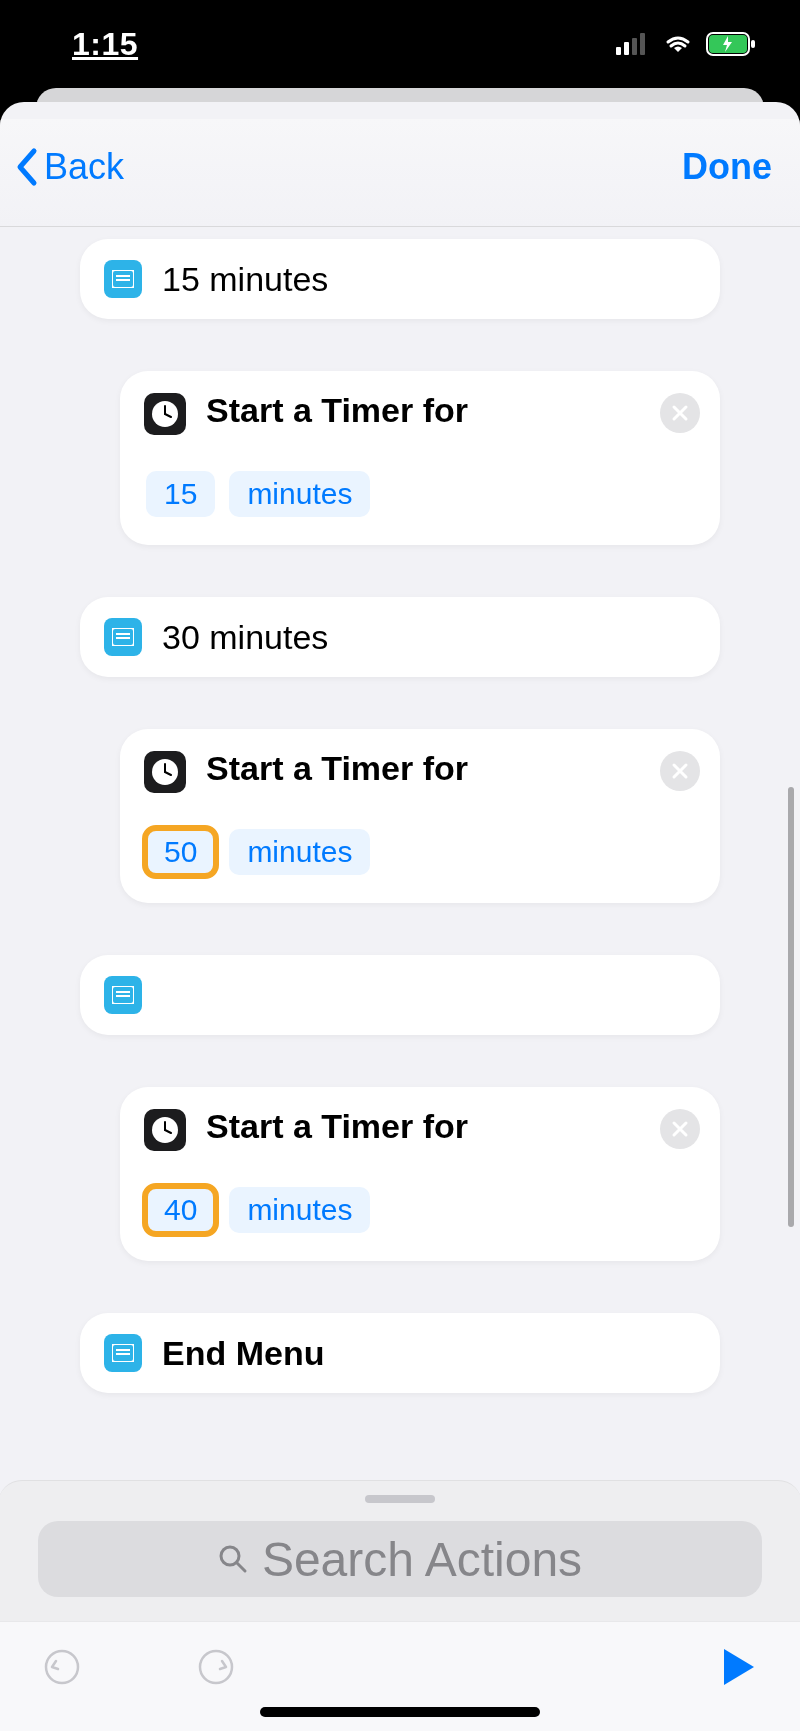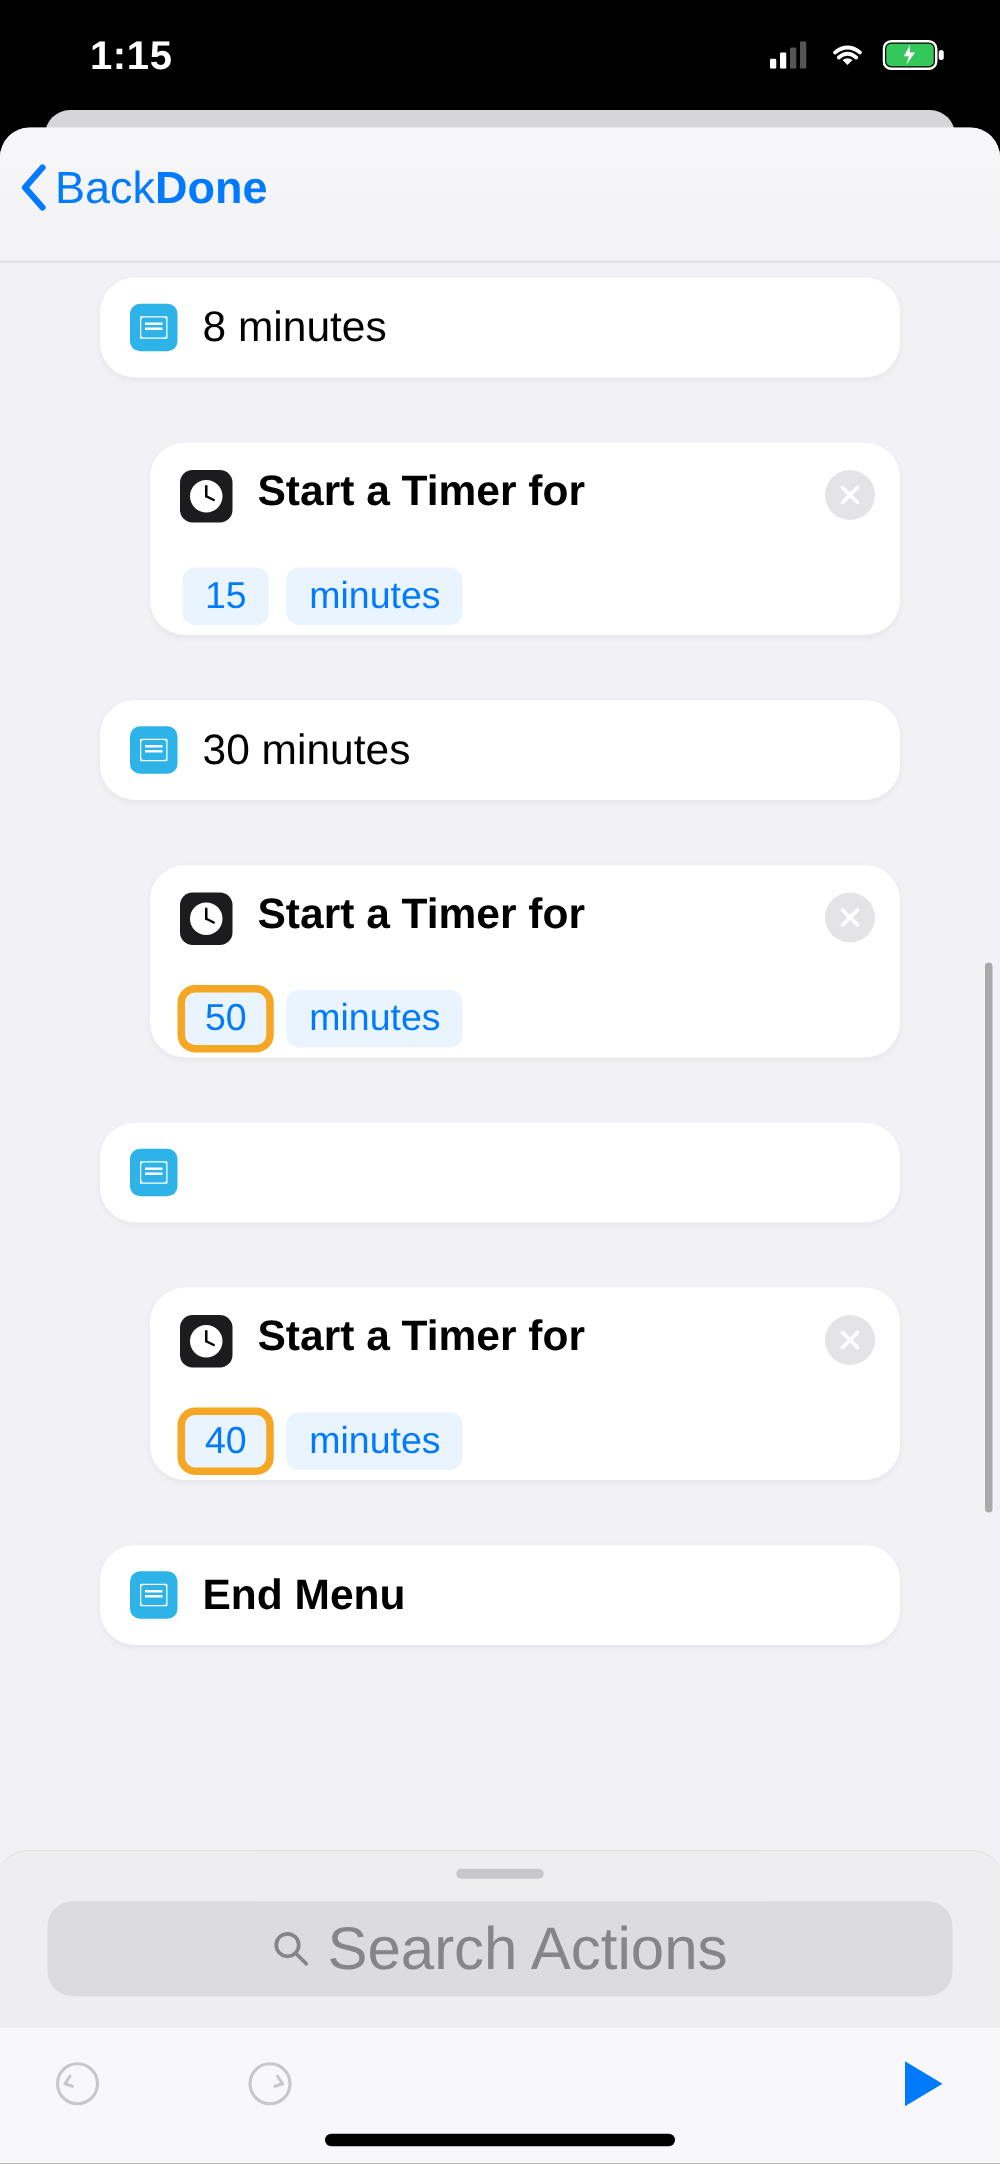--- a/index.html
+++ b/index.html
@@ -1,45 +1,45 @@
 <!DOCTYPE html>
 <html><head>
 <meta charset="utf-8">
 <style>
   * { box-sizing: border-box; margin: 0; padding: 0; }
   html, body { width: 800px; height: 1731px; font-family: -apple-system, "SF Pro Text", "Helvetica Neue", Arial, sans-serif; background: #000; overflow: hidden; }
   .device { width: 800px; height: 1731px; background: #000; position: relative; }
 
   
-  .status-bar { height: 88px; display: flex; align-items: center; justify-content: space-between; padding: 0 44px 0 72px; color: #fff; }
+  .status-bar { height: 88px; display: flex; align-items: center; justify-content: space-between; padding: 0 44px 0 72px; color: #fff; text-decoration: underline; }
   .status-time { font-size: 32px; font-weight: 600; letter-spacing: 0.5px; }
   .status-right { display: flex; align-items: center; gap: 12px; }
   .status-right svg { display: block; }
 
   
   .bg-sheet { position: absolute; top: 88px; left: 36px; right: 36px; height: 40px; background: #d6d6d8; border-radius: 20px 20px 0 0; }
 
   
   .sheet { position: absolute; top: 102px; left: 0; right: 0; bottom: 0; background: #f2f2f6; border-radius: 24px 24px 0 0; overflow: hidden; display: flex; flex-direction: column; }
 
   
-  .nav { height: 108px; background: linear-gradient(#f7f7f9, #f2f2f6); display: flex; align-items: center; padding: 0 28px 12px 14px; border-bottom: 1px solid #d9d9db; }
+  .nav { height: 108px; background: linear-gradient(#f7f7f9, #f2f2f6); display: flex; align-items: center; justify-content: space-between; padding: 0 28px 12px 14px; border-bottom: 1px solid #d9d9db; margin-top: 17px; }
   .nav-back { display: flex; align-items: center; gap: 4px; color: #007aff; font-size: 36px; font-weight: 400; }
   .nav-back svg { stroke: #007aff; }
   .nav-done { color: #007aff; font-size: 36px; font-weight: 600; }
 
   
   .content { flex: 1; overflow-y: auto; padding: 0 80px 40px 80px; position: relative; }
   .scroll-indicator { position: absolute; right: 6px; top: 560px; width: 6px; height: 440px; background: rgba(0,0,0,0.3); border-radius: 3px; }
 
   
   .card { background: #fff; border-radius: 28px; min-height: 80px; padding: 18px 24px; display: flex; align-items: flex-start; gap: 20px; box-shadow: 0 2px 6px rgba(0,0,0,0.05); position: relative; }
   .card.menu-option { margin-top: 20px; align-items: center; }
   .card.menu-option:first-child { margin-top: 12px; }
-  .card.action { margin-top: 52px; margin-left: 40px; padding: 20px 24px 8px 24px; flex-wrap: wrap; }
+  .card.action { margin-top: 52px; margin-left: 40px; padding: 20px 24px 28px 24px; flex-wrap: wrap; }
   .card.end-menu { margin-top: 52px; align-items: center; }
 
   .menu-icon { width: 38px; height: 38px; background: #2db3e8; border-radius: 8px; display: flex; align-items: center; justify-content: center; flex-shrink: 0; }
   .menu-icon svg { display: block; }
 
   .clock-icon { width: 42px; height: 42px; background: #1c1c1e; border-radius: 10px; display: flex; align-items: center; justify-content: center; flex-shrink: 0; margin-top: 2px; }
 
   .card-title { font-size: 34px; font-weight: 400; color: #000; }
   .action-title { font-size: 34px; font-weight: 600; color: #000; }
 
@@ -116,21 +116,21 @@
     <div class="content">
 
       <div class="card menu-option">
         <div class="menu-icon">
           <svg width="22" height="18" viewBox="0 0 22 18">
               <rect x="0" y="0" width="22" height="18" rx="3" fill="none" stroke="#fff" stroke-width="2"></rect>
               <line x1="4" y1="6" x2="18" y2="6" stroke="#fff" stroke-width="2"></line>
               <line x1="4" y1="10" x2="18" y2="10" stroke="#fff" stroke-width="2"></line>
             </svg>
         </div>
-        <span class="card-title">8 minutes</span>
+        <span class="card-title">15 minutes</span>
       </div>
 
       <div class="card action">
         <div class="clock-icon">
           <svg width="30" height="30" viewBox="0 0 30 30">
               <circle cx="15" cy="15" r="13" fill="#fff"></circle>
               <line x1="15" y1="15" x2="15" y2="7" stroke="#000" stroke-width="2" stroke-linecap="round"></line>
               <line x1="15" y1="15" x2="21" y2="18" stroke="#000" stroke-width="2" stroke-linecap="round"></line>
             </svg>
         </div>

